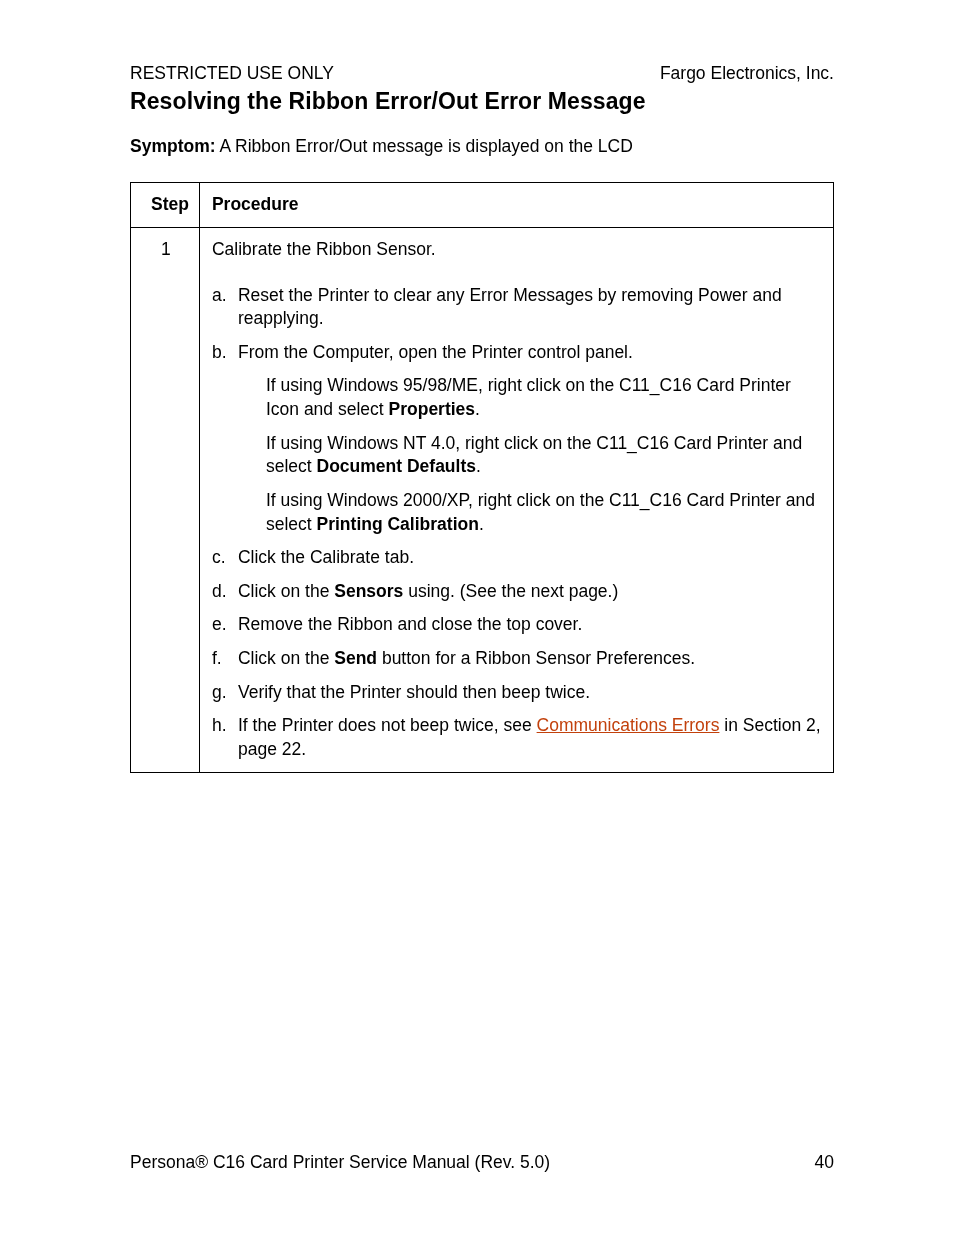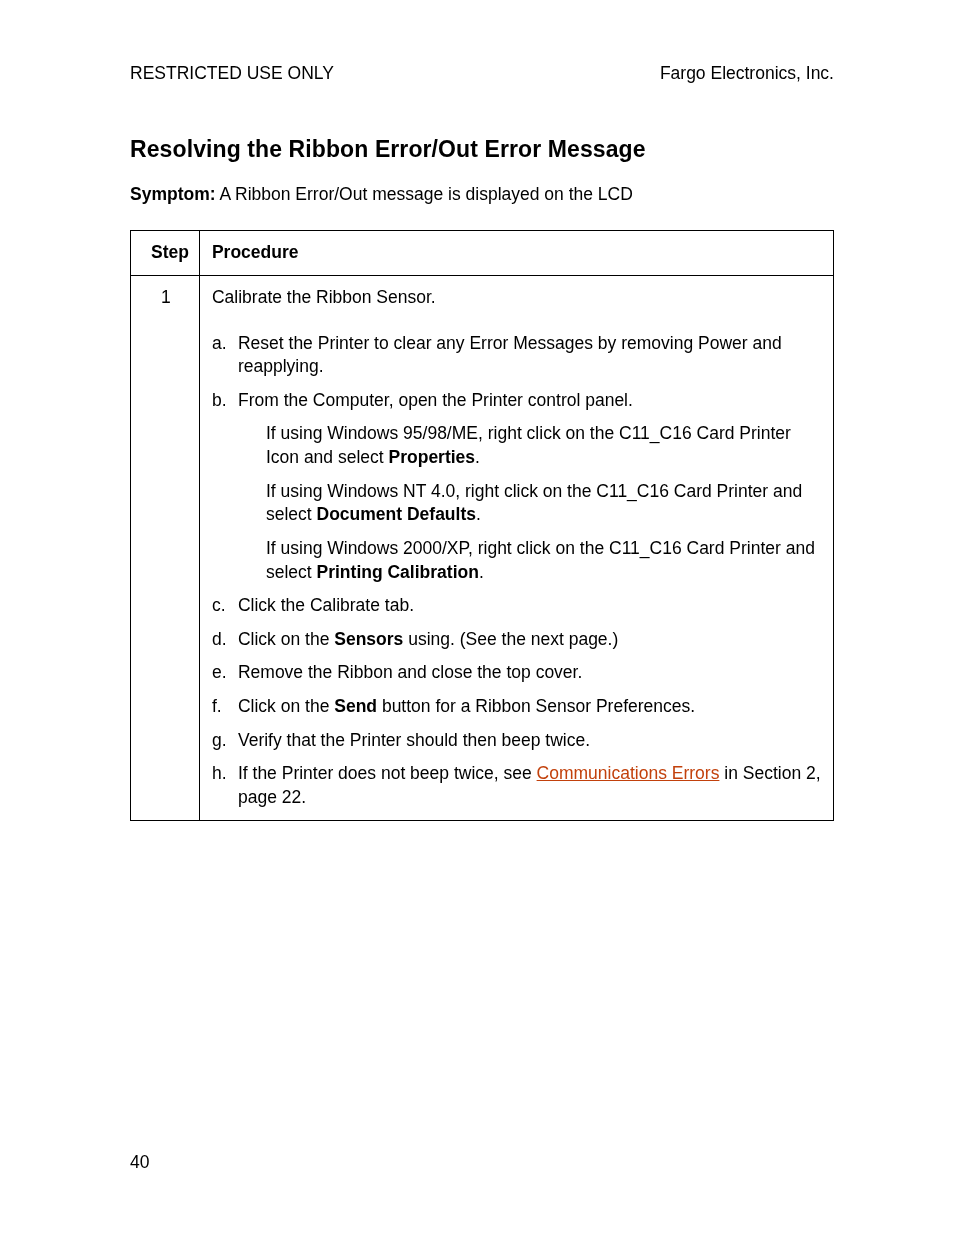--- a/index.html
+++ b/index.html
@@ -10,21 +10,20 @@
     font-family: Arial, Helvetica, sans-serif;
     font-size: 17.5px;
     color: #000;
     position: relative;
     padding: 62px 120px 0 130px;
     line-height: 1.35;
   }
   .header-row {
     display: flex;
     justify-content: space-between;
-    margin-bottom: 48px;
   }
   .heading {
     font-size: 23px;
     font-weight: bold;
     margin-bottom: 18px;
     letter-spacing: 0.1px;
   }
   .symptom { margin-bottom: 24px; }
   .symptom .label { font-weight: bold; }
   table {
@@ -147,14 +146,15 @@
         <div class="t">
           <span>If the Printer does not beep twice, see </span><a href="#">Communications Errors</a><span> in Section 2, page 22.</span>
         </div>
       </div>
     </td>
   </tr>
 </tbody>
   </table>
 
 <div class="footer-row">
+  <span>Persona® C16 Card Printer Service Manual (Rev. 5.0)</span>
   <span>40</span>
 </div>
 
 </body></html>

